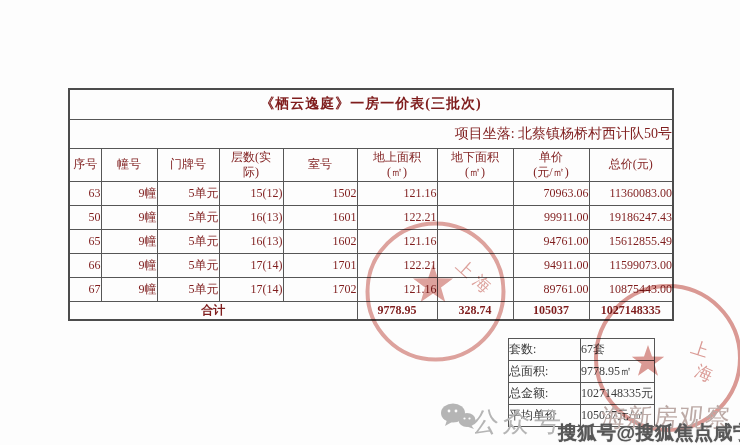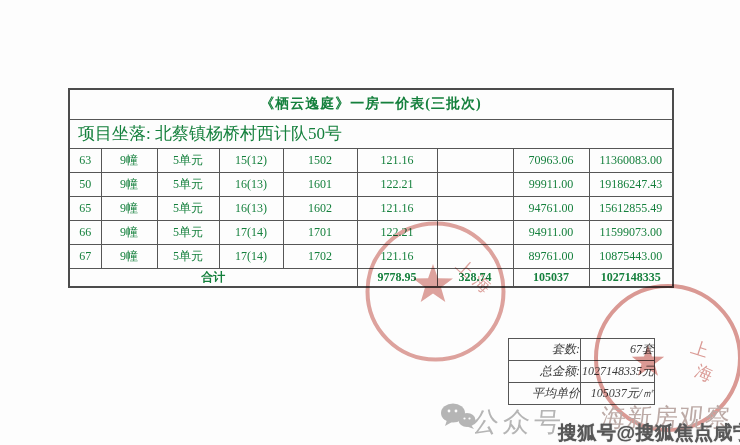--- a/index.html
+++ b/index.html
@@ -10,47 +10,47 @@
     position: relative;
     overflow: hidden;
     color: #3b3b3b;
   }
   .page { position: absolute; inset: 0; background: #fdfdfd; }
 
   
   .main-table {
     position: absolute; left: 68px; top: 88px; width: 604px;
     border-collapse: collapse; table-layout: fixed;
-    font-size: 12px; color: #15803d;
+    font-size: 12px; color: #7f1d1d;
     filter: blur(0.2px);
   }
   .main-table td, .main-table th {
     border: 1px solid #565656;
     text-align: center; vertical-align: middle;
     font-weight: normal; white-space: pre-line;
     overflow: hidden;
   }
   .main-table { border: 2px solid #4c4c4c; }
   .row-title td { height: 30px; font-size: 14px; font-weight: bold; letter-spacing: 1px; }
-  .row-project td { height: 29px; text-align: left; padding-left: 8px; font-size: 17px; }
+  .row-project td { height: 29px; text-align: right; padding-left: 8px; font-size: 14px; }
   .row-header th { height: 33px; font-size: 12px; line-height: 1.25; }
-  .row-data td { height: 24px; font-size: 12px; }
+  .row-data td { height: 24px; font-size: 12px; text-align: right; }
   .row-total td { height: 17px; font-weight: bold; font-size: 12px; }
 
   
   .summary-table {
     position: absolute; left: 508px; top: 338px; width: 146px;
     border-collapse: collapse; table-layout: fixed;
     font-size: 12px; color: #3b3b3b;
     border: 1.5px solid #565656;
     filter: blur(0.2px);
   }
   .summary-table td {
     border: 1px solid #565656; height: 22px;
-    text-align: right; vertical-align: middle; font-style: italic;
+    text-align: left; vertical-align: middle;
   }
 
   
   .stamp {
     position: absolute; mix-blend-mode: multiply;
     filter: blur(0.7px); pointer-events: none;
   }
   .stamp-1 { left: 363px; top: 219px; opacity: 0.55; }
   .stamp-2 { left: 590px; top: 280px; opacity: 0.60; }
 
@@ -88,20 +88,35 @@
         <col style="width:76px">
         <col style="width:84px">
     </colgroup>
     <tbody>
         <tr class="row-title">
       <td colspan="9">《栖云逸庭》一房一价表(三批次)</td>
     </tr>
     <tr class="row-project">
       <td colspan="9"><span>项目坐落:</span> <span>北蔡镇杨桥村西计队50号</span></td>
     </tr>
+    <tr class="row-header">
+      <th>序号</th>
+      <th>幢号</th>
+      <th>门牌号</th>
+      <th>层数(实
+际)</th>
+      <th>室号</th>
+      <th>地上面积
+(㎡)</th>
+      <th>地下面积
+(㎡)</th>
+      <th>单价
+(元/㎡)</th>
+      <th>总价(元)</th>
+    </tr>
     <tr class="row-data">
       <td>63</td>
       <td>9幢</td>
       <td>5单元</td>
       <td>15(12)</td>
       <td>1502</td>
       <td>121.16</td>
       <td></td>
       <td>70963.06</td>
       <td>11360083.00</td>
@@ -162,20 +177,24 @@
 
   <table class="summary-table">
     <colgroup>
         <col style="width:72px">
         <col style="width:74px">
       </colgroup>
     <tbody>
         <tr>
       <td>套数:</td>
       <td>67套</td>
+    </tr>
+    <tr>
+      <td>总面积:</td>
+      <td>9778.95㎡</td>
     </tr>
     <tr>
       <td>总金额:</td>
       <td>1027148335元</td>
     </tr>
     <tr>
       <td>平均单价</td>
       <td>105037元/㎡</td>
     </tr>
   </tbody>

